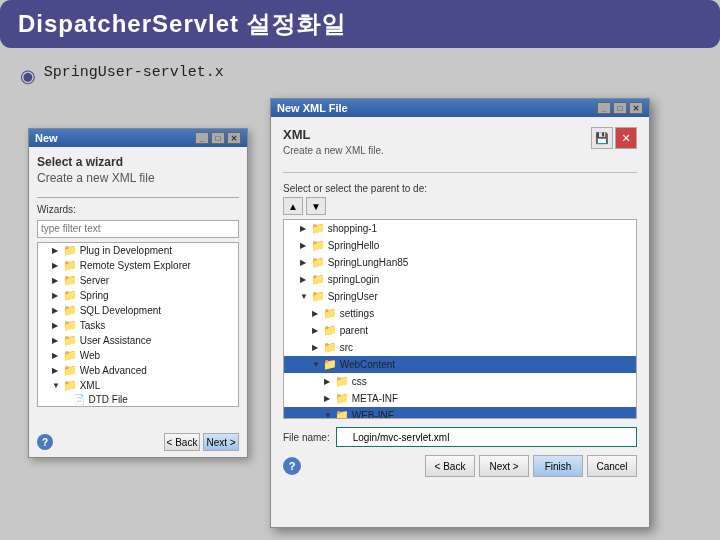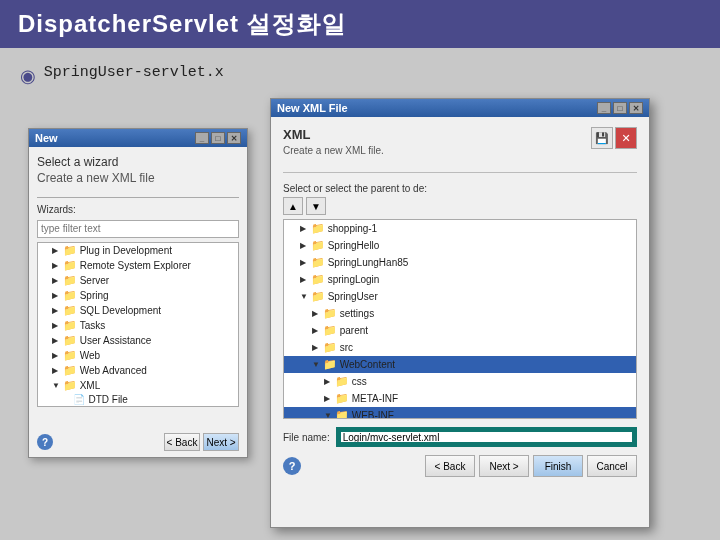--- a/index.html
+++ b/index.html
@@ -11,20 +11,21 @@
       overflow: hidden;
     }
 
     
     .header-bar {
       background: #4a4a8a;
       height: 48px;
       display: flex;
       align-items: center;
       padding: 0 18px;
+      border-radius: 11px;
     }
     .header-title {
       color: white;
       font-size: 24px;
       font-weight: bold;
       letter-spacing: 1px;
     }
 
     
     .content-area {
@@ -86,21 +87,21 @@
       align-items: center;
       justify-content: center;
       color: #333;
       cursor: pointer;
     }
     .dialog-body {
       padding: 8px;
     }
     .dialog-section-title {
       font-size: 12px;
-      font-weight: normal;
+      font-weight: bold;
       color: #333;
       margin-bottom: 2px;
     }
     .dialog-subtitle {
       font-size: 12px;
       color: #555;
       margin-bottom: 12px;
     }
     .dialog-divider {
       border-top: 1px solid #aaa;
@@ -308,24 +309,24 @@
       margin-bottom: 6px;
     }
     .filename-label {
       font-size: 10px;
       color: #333;
       white-space: nowrap;
     }
     .filename-input {
       flex: 1;
       height: 20px;
-      border: 5px solid #0f766e;
+      border: 1px solid #0f766e;
       background: white;
       font-size: 10px;
-      padding: 1px 2px;
+      padding: 1px 16px;
     }
     .advanced-btn {
       height: 20px;
       min-width: 70px;
       background: linear-gradient(to bottom, #f8f8f8, #ddd);
       border: 1px solid #aaa;
       font-size: 10px;
       cursor: pointer;
       display: flex;
       align-items: center;

